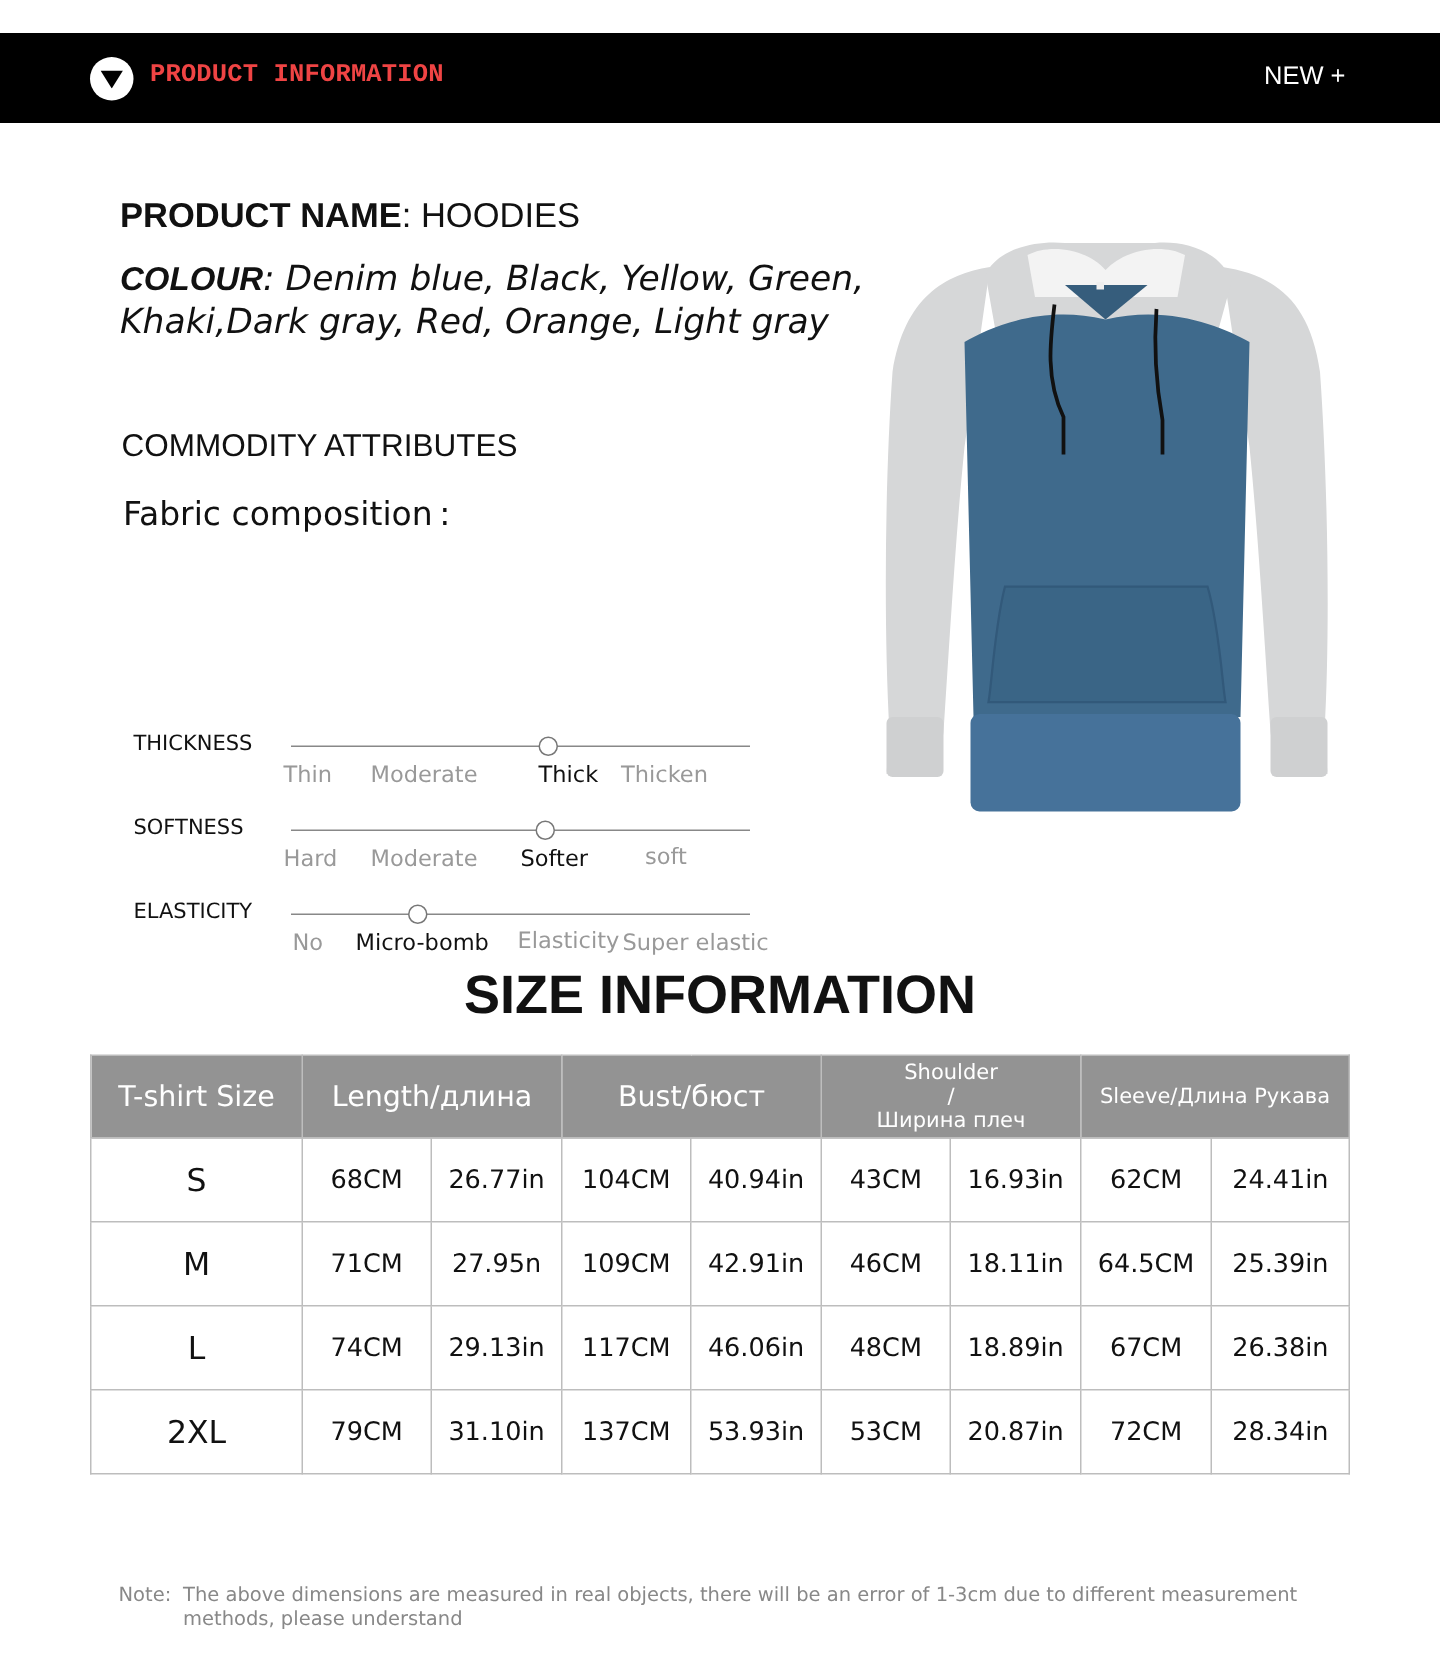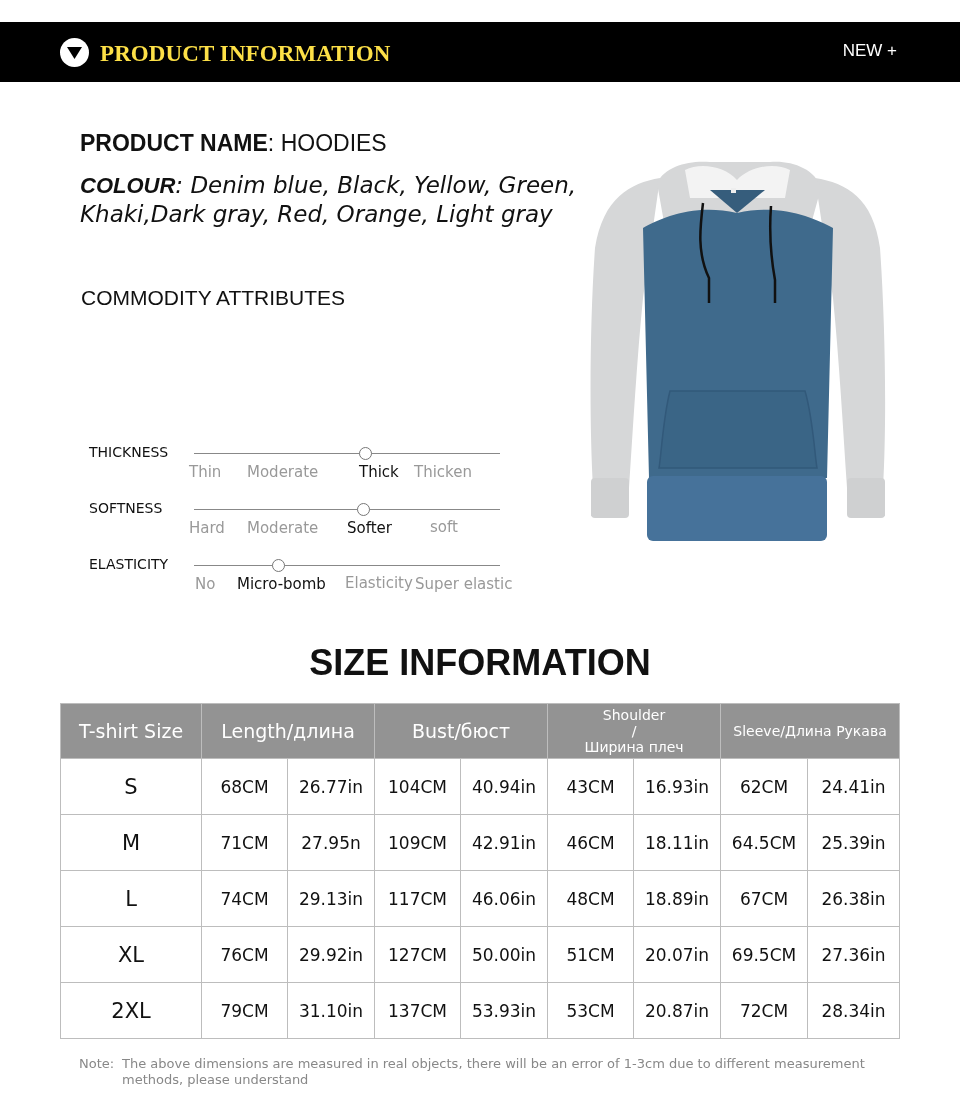--- a/index.html
+++ b/index.html
@@ -2,32 +2,32 @@
 <html><head>
 <meta charset="utf-8">
 <style>
   * { box-sizing: border-box; margin: 0; padding: 0; }
   html, body { width: 960px; height: 1108px; background: #ffffff; overflow: hidden; }
   body { font-family: "DejaVu Sans", sans-serif; color: #111; position: relative; }
 
   .banner { position: absolute; left: 0; top: 22px; width: 960px; height: 60px; background: #000; }
   .banner-icon { position: absolute; left: 60px; top: 16px; width: 29px; height: 29px; border-radius: 50%; background: #fff; }
   .banner-icon svg { position: absolute; left: 7px; top: 9px; }
-  .banner-title { position: absolute; left: 100px; top: 19px; color: #fde047; font-family: Liberation Serif, serif; font-weight: bold; font-size: 23px; letter-spacing: 0.1px; }
+  .banner-title { position: absolute; left: 100px; top: 19px; color: #ef4444; font-family: Liberation Mono, monospace; font-weight: bold; font-size: 17px; letter-spacing: 0.1px; }
   .banner-new { position: absolute; right: 63px; top: 19px; color: #fff; font-family: "Liberation Sans", sans-serif; font-size: 17px; }
 
   .pname { position: absolute; left: 80px; top: 130px; font-size: 23px; font-family: "Liberation Sans", sans-serif; }
   .pname b, .colour b { font-weight: bold; }
   .colour { position: absolute; left: 80px; top: 171px; width: 520px; font-size: 23px; line-height: 29px; font-family: "DejaVu Sans", sans-serif; color: #111; font-style: italic; }
   .colour b { font-family: "Liberation Sans", sans-serif; font-size: 22px; }
 
   .attr-title { position: absolute; left: 81px; top: 286px; font-family: "Liberation Sans", sans-serif; font-weight: normal; font-size: 21px; }
   .fabric { position: absolute; left: 82px; top: 326px; font-size: 22px; line-height: 35px; color: #111; }
 
-  .rating { position: absolute; left: 89px; width: 460px; height: 50px; }
+  .rating { position: absolute; left: 89px; width: 460px; height: 50px; margin-top: 44px; }
   .rating-label { position: absolute; left: 0; top: 0; font-size: 14px; color: #111; }
   .rating-line { position: absolute; left: 105px; top: 9px; width: 306px; height: 1px; background: #888; }
   .rating-knob { position: absolute; top: 3px; width: 13px; height: 13px; border-radius: 50%; border: 1px solid #777; background: #fff; }
   .rating-opt { position: absolute; top: 19px; font-size: 15px; color: #999; white-space: nowrap; }
   .rating-opt.active { color: #111; }
 
   .hoodie { position: absolute; left: 585px; top: 158px; width: 305px; height: 390px; }
 
   .size-title { position: absolute; left: 0; width: 960px; top: 642px; text-align: center; font-family: "Liberation Sans", sans-serif; font-weight: bold; font-size: 36px; color: #111; }
 
@@ -57,20 +57,21 @@
 <div class="pname">
   <b>PRODUCT NAME</b><span>: </span><span>HOODIES</span>
 </div>
 
 <div class="colour">
   <b>COLOUR</b><span>:  </span><span>Denim blue, Black, Yellow, Green, Khaki,Dark gray, Red, Orange, Light gray</span>
 </div>
 
 <div class="attr-title">COMMODITY ATTRIBUTES</div>
 <div class="fabric">
+  <div>Fabric composition :</div>
 </div>
 
 <div class="rating" style="top:444px;">
   <div class="rating-label">THICKNESS</div>
   <div class="rating-line"></div>
   <div class="rating-knob" style="left:270px;"></div>
   <div class="rating-opt" style="left:100px;">Thin</div>
   <div class="rating-opt" style="left:158px;">Moderate</div>
   <div class="rating-opt active" style="left:270px;">Thick</div>
   <div class="rating-opt" style="left:325px;">Thicken</div>
@@ -179,31 +180,20 @@
       <td>74CM</td>
       <td>29.13in</td>
       <td>117CM</td>
       <td>46.06in</td>
       <td>48CM</td>
       <td>18.89in</td>
       <td>67CM</td>
       <td>26.38in</td>
     </tr>
     <tr>
-      <td class="sz">XL</td>
-      <td>76CM</td>
-      <td>29.92in</td>
-      <td>127CM</td>
-      <td>50.00in</td>
-      <td>51CM</td>
-      <td>20.07in</td>
-      <td>69.5CM</td>
-      <td>27.36in</td>
-    </tr>
-    <tr>
       <td class="sz">2XL</td>
       <td>79CM</td>
       <td>31.10in</td>
       <td>137CM</td>
       <td>53.93in</td>
       <td>53CM</td>
       <td>20.87in</td>
       <td>72CM</td>
       <td>28.34in</td>
     </tr>

